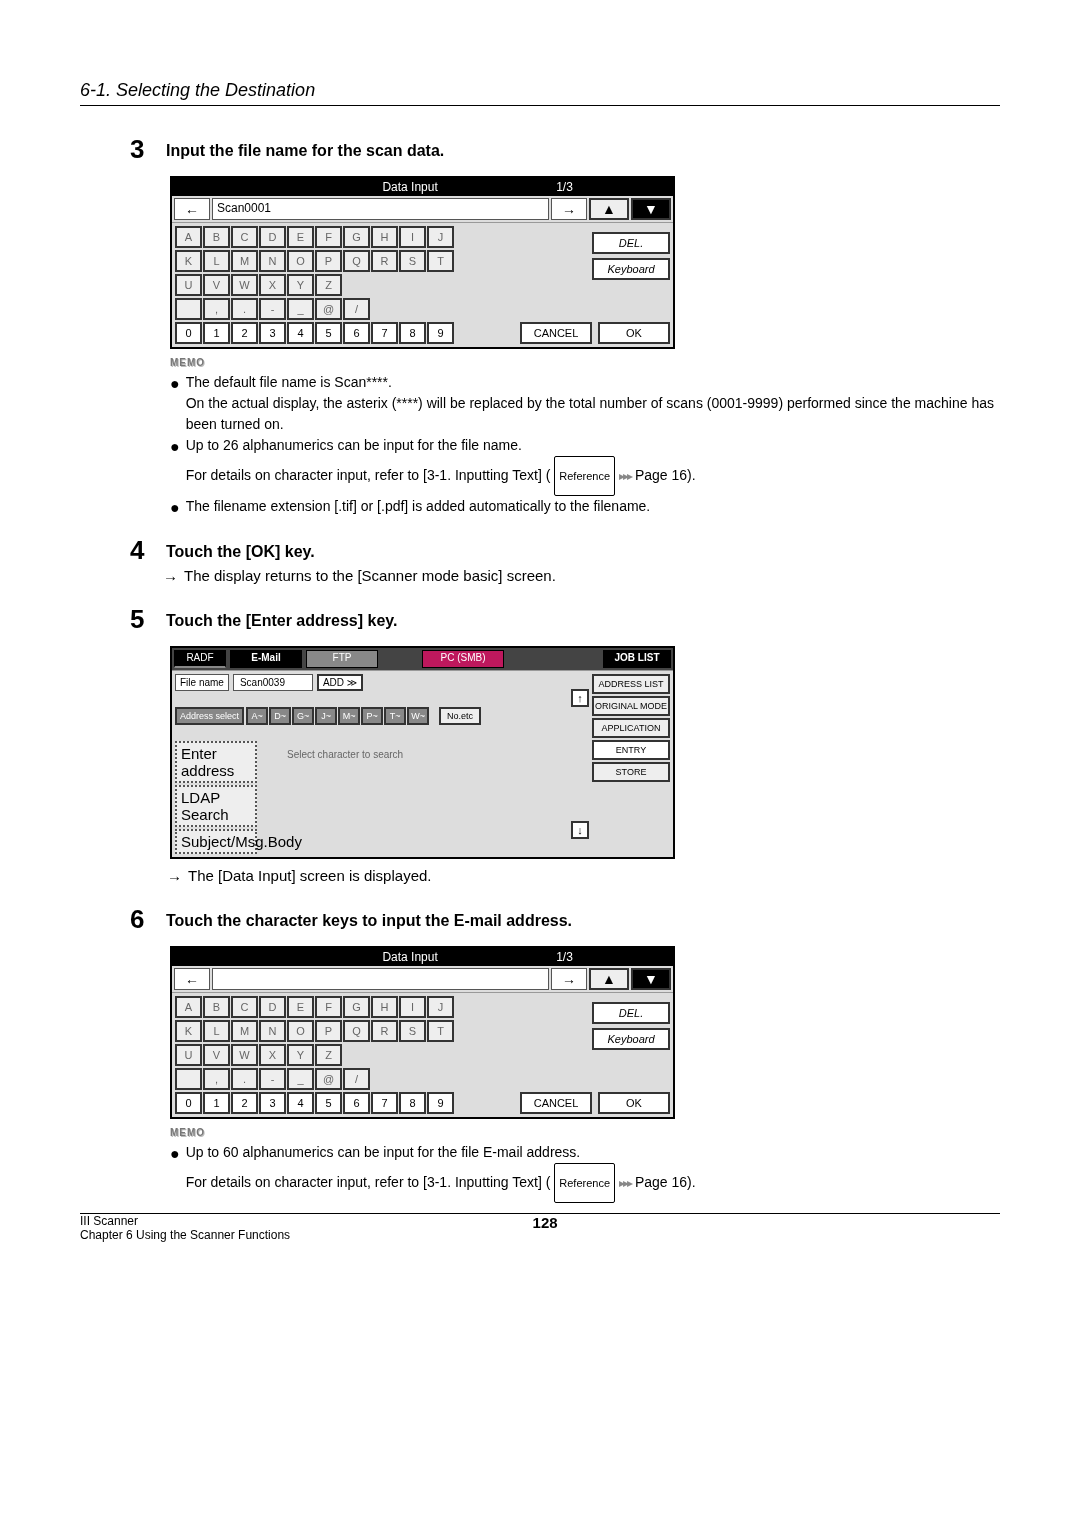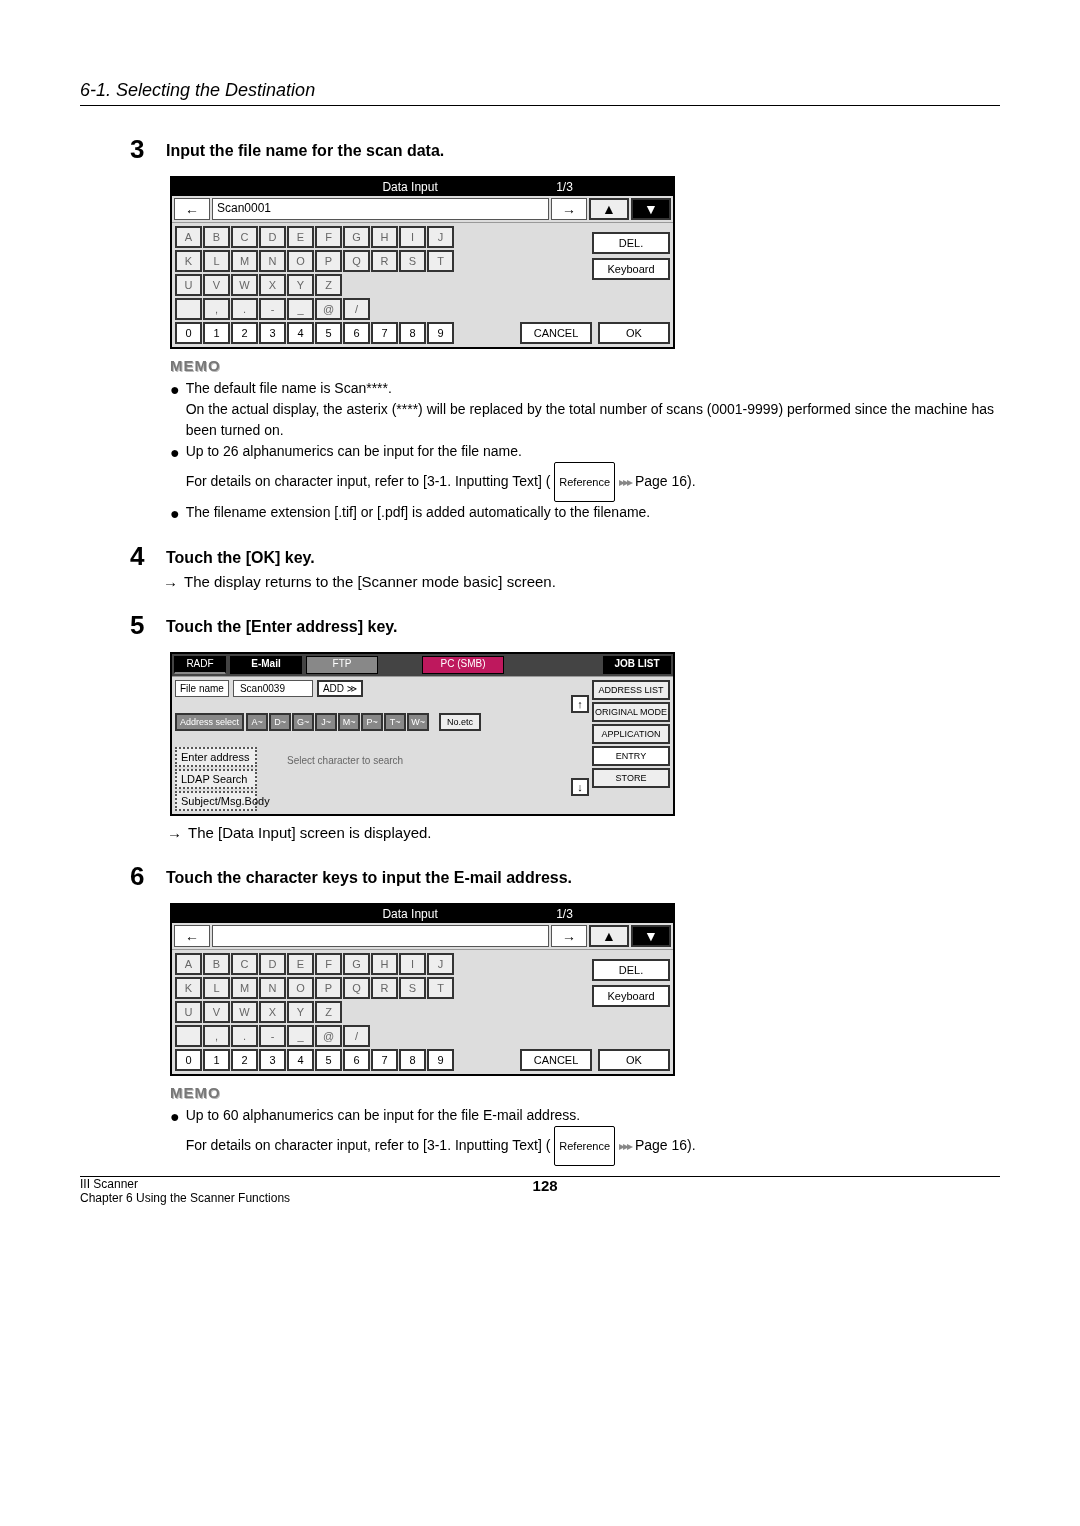--- a/index.html
+++ b/index.html
@@ -130,28 +130,29 @@
     align-items: flex-end;
     padding-top: 6px;
   }
   .di-sidebtn {
     width: 78px; height: 22px;
     border: 2px solid #333;
     background: #fff;
     font-size: 11px;
     text-align: center;
     line-height: 18px;
+    font-style: italic;
   }
   .di-bottombtn {
     width:72px;height:22px;border:2px solid #333;background:#fff;
     font-size:11px;text-align:center;line-height:18px;
   }
   .memo-label {
     margin: 6px 0 4px 90px;
-    font-size: 15px;
+    font-size: 10px;
     font-weight: bold;
     color: #777;
     text-shadow: 1px 1px 0 #bbb;
     letter-spacing: 1px;
   }
   .memo-list {
     margin: 0 0 10px 90px;
     font-size: 14px;
     line-height: 1.5;
   }
@@ -207,21 +208,21 @@
   .sc-right{ width:84px; padding:3px; display:flex; flex-direction:column; gap:2px; }
   .sc-rightbtn{ height:20px; border:2px solid #333; background:#eee; font-size:9px; text-align:center; line-height:16px;}
   .sc-filerow{ display:flex; gap:4px; align-items:center;}
   .sc-filelabel{ border:1px solid #555; background:#fff; font-size:10px; padding:2px 4px;}
   .sc-filename{ border:1px solid #555; background:#fff; font-size:10px; padding:2px 6px; width:80px;}
   .sc-addbtn{ border:2px solid #333; background:#fff; font-size:10px; padding:1px 4px;}
   .sc-addrrow{ display:flex; gap:2px; align-items:center;}
   .sc-addrsel{ border:2px solid #333; background:#888; color:#fff; font-size:9px; padding:2px 3px;}
   .sc-letterbtn{ border:2px solid #333; background:#888; color:#fff; font-size:9px; width:22px; height:18px; text-align:center; line-height:14px;}
   .sc-noetc{ border:2px solid #333; background:#eee; font-size:9px; padding:2px 6px; margin-left:8px;}
-  .sc-sidebtn{ border:2px dotted #555; background:#eee; font-size:11px; padding:2px 4px; width:82px; text-align:left;}
+  .sc-sidebtn{ border:2px dotted #555; background:#eee; font-size:15px; padding:2px 4px; width:82px; text-align:left;}
   .sc-searchtext{ font-size:10px; color:#666; margin-left:30px; margin-top:8px;}
   .sc-scroll{ width:20px; display:flex; flex-direction:column; justify-content:space-between; padding:18px 2px;}
   .sc-scrollbtn{ width:18px; height:18px; border:2px solid #333; background:#fff; font-size:11px; text-align:center; line-height:14px;}
   .footer {
     border-top: 1px solid #000;
     display: flex;
     justify-content: space-between;
     font-size: 12px;
     gap: 7px;
   }

